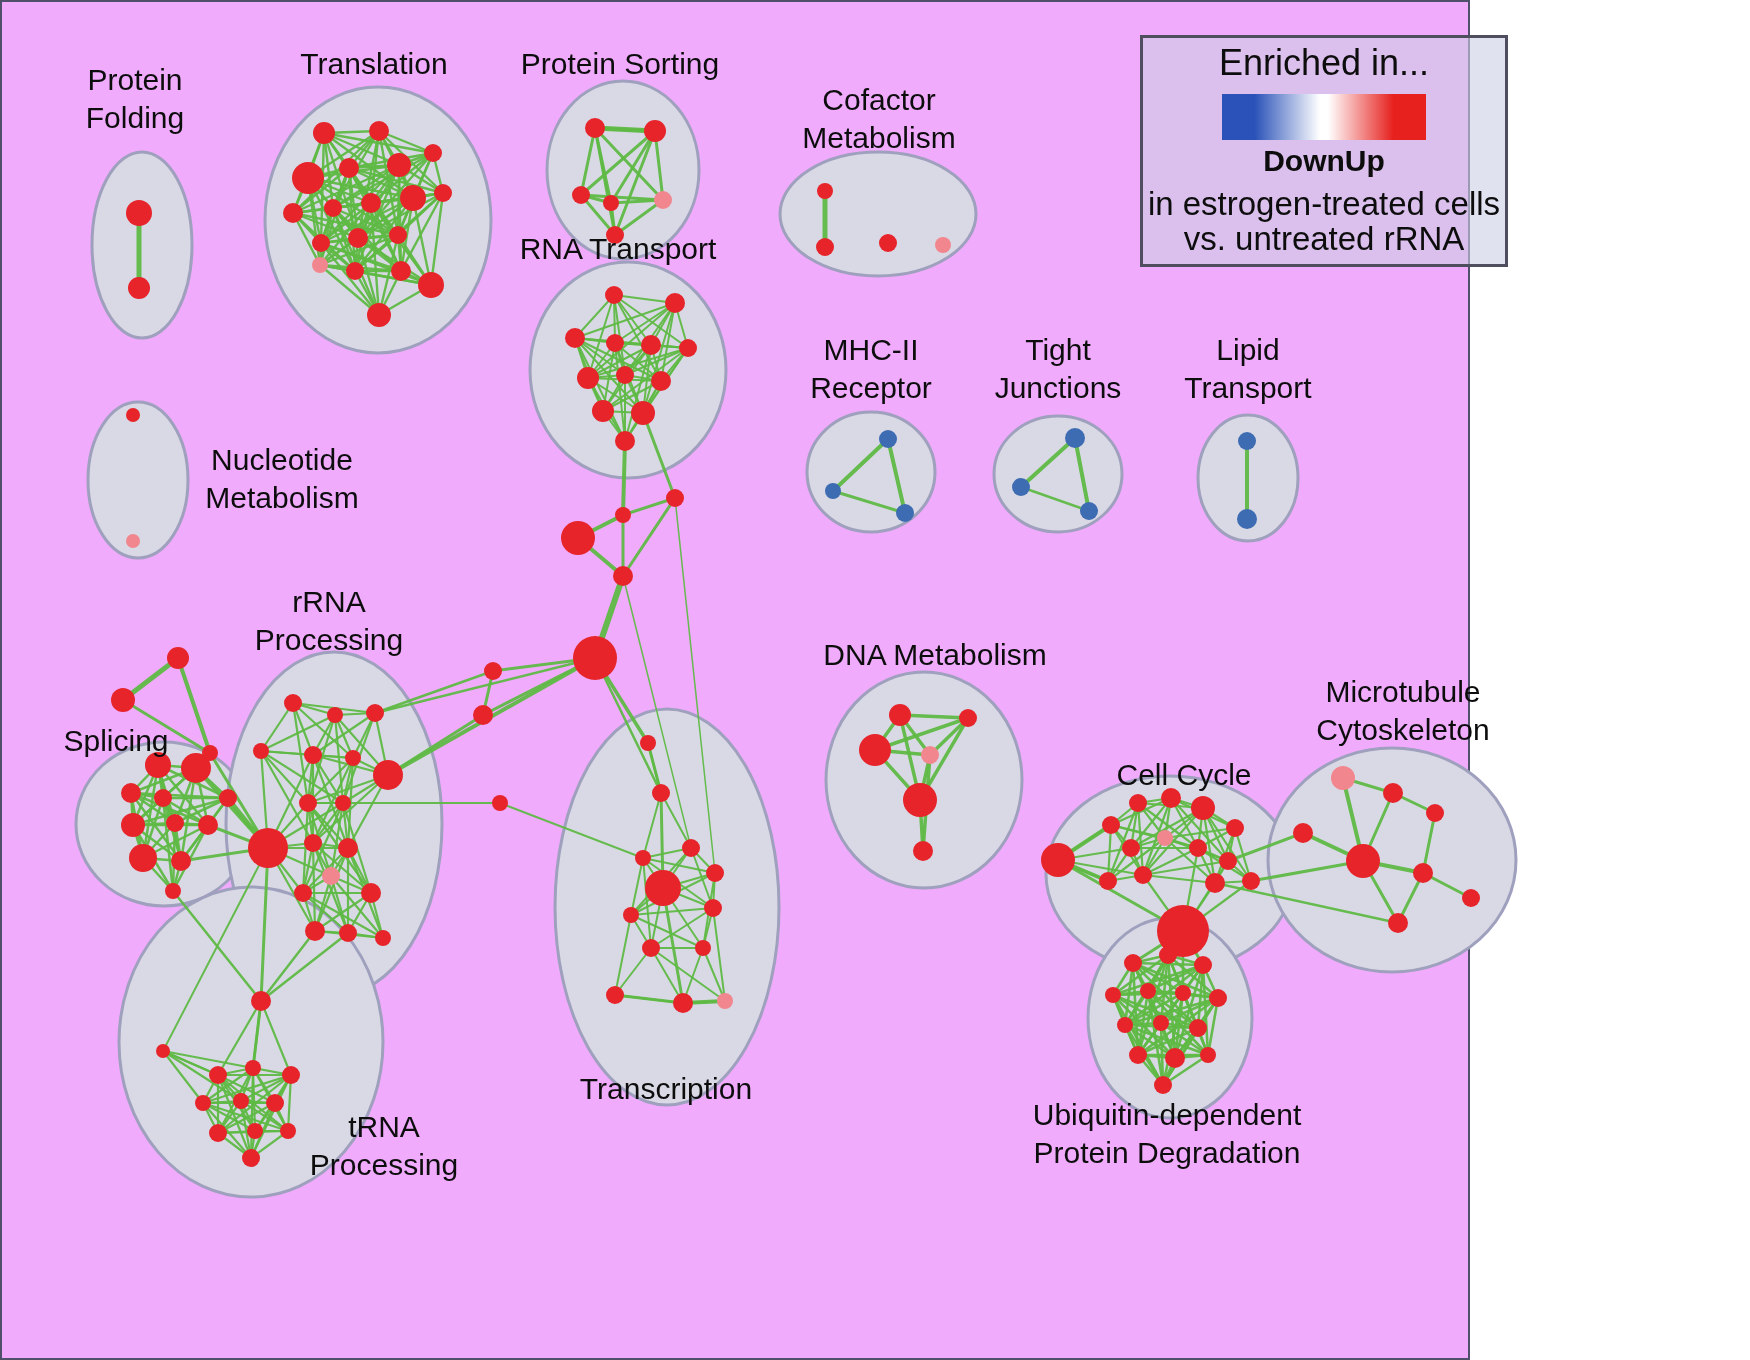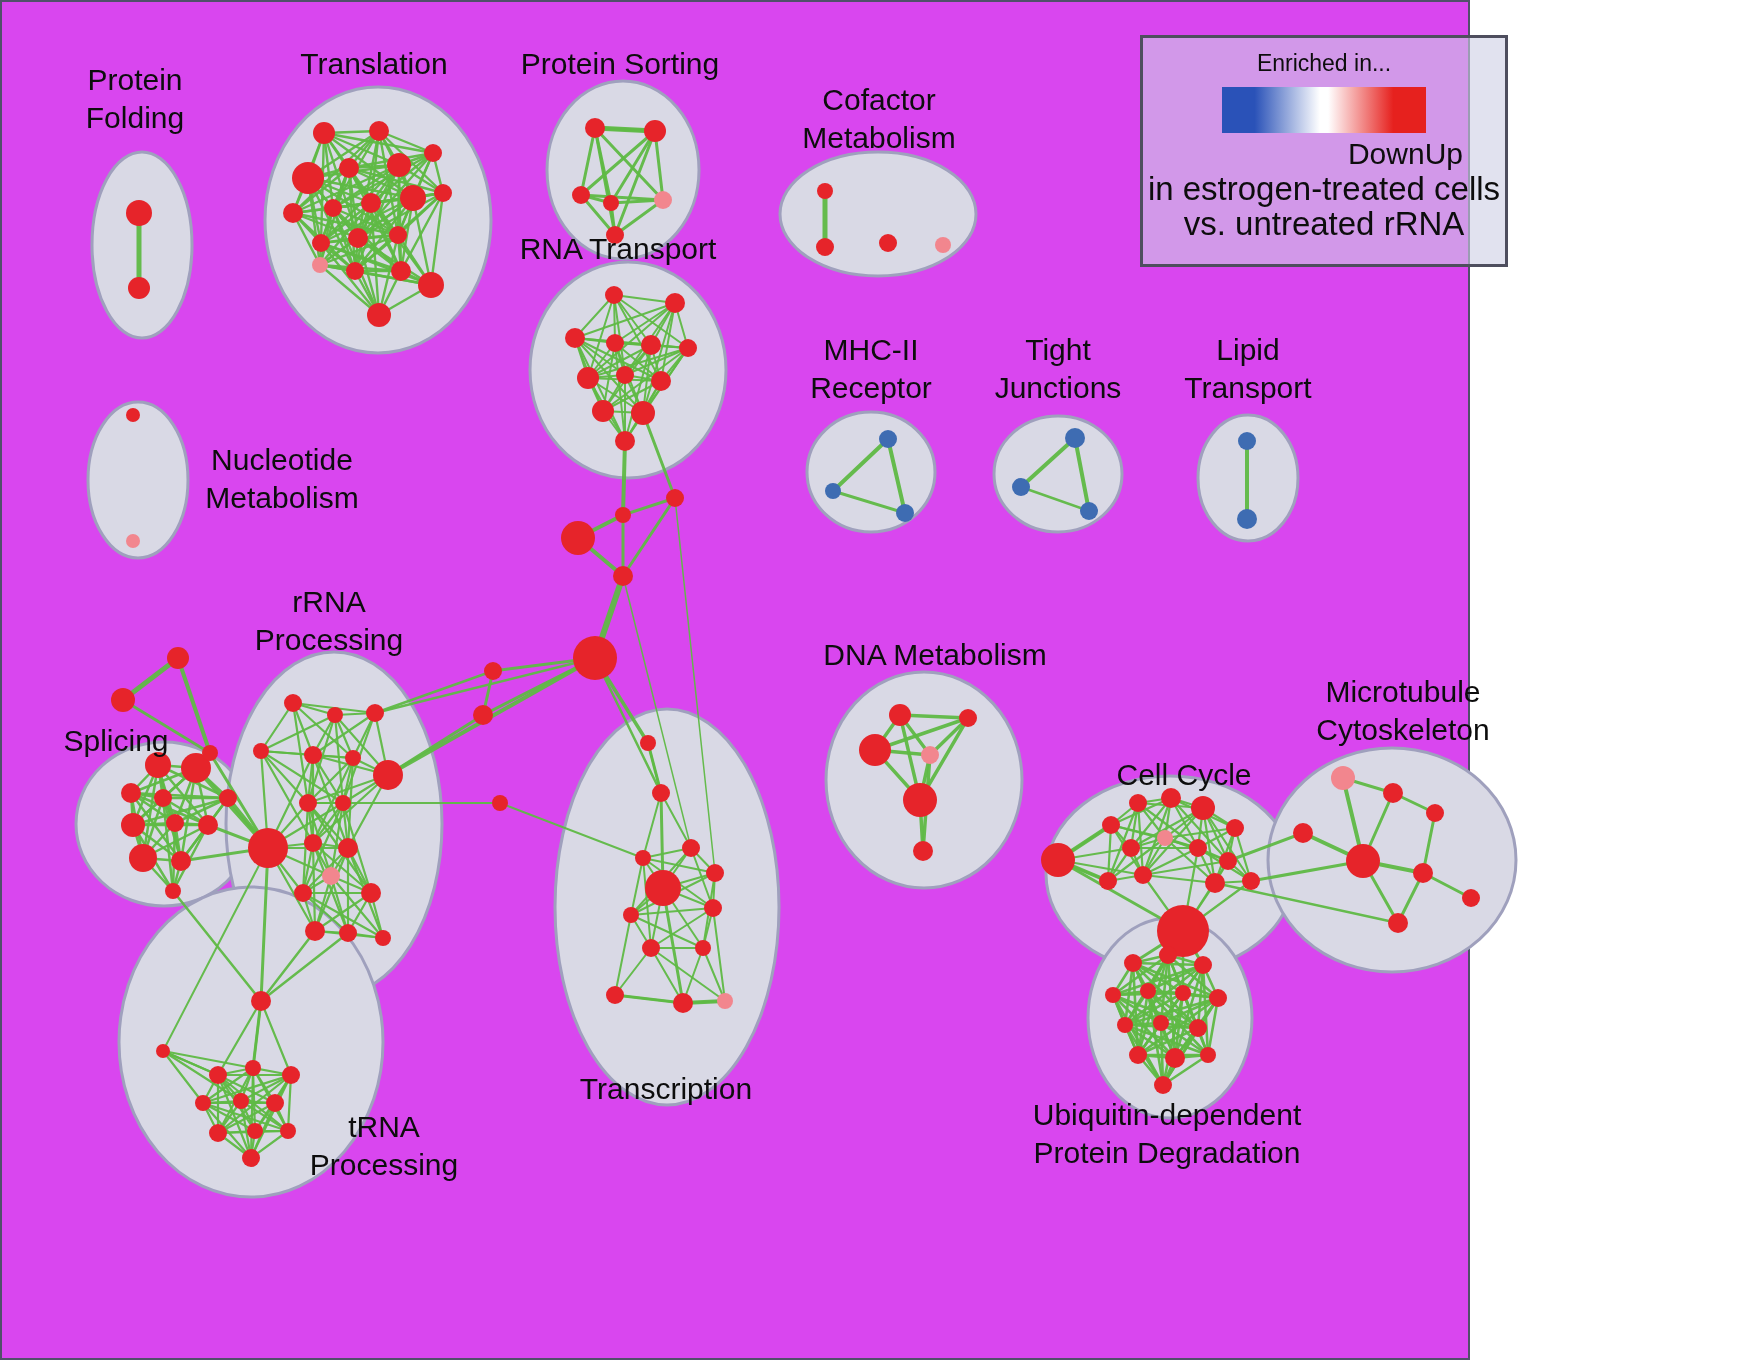--- a/index.html
+++ b/index.html
@@ -6,53 +6,54 @@
   body {
     width: 1750px; height: 1360px;
     font-family: "Liberation Sans", sans-serif;
     overflow: hidden;
   }
   #canvas {
     position: relative;
     width: 1470px; height: 1360px;
     box-sizing: border-box;
     border: 2px solid #50506a;
-    background: #d946ef;
+    background: #f0abfc;
   }
   #network-svg { position: absolute; left: 0; top: 0; }
   #network-svg text {
     font-family: "Liberation Sans", sans-serif;
     font-size: 30px;
     fill: #0d0d0d;
   }
   .legend {
     position: absolute;
     left: 1138px; top: 33px;
     width: 368px; height: 232px;
     box-sizing: border-box;
     border: 3px solid #4e4e5e;
     background: rgba(205,206,229,0.6);
     text-align: center;
   }
   .legend-title {
-    margin-top: 12px;
-    font-size: 23px;
+    margin-top: 4px;
+    font-size: 36px;
     color: #0d0d0d;
   }
   .legend-bar {
     width: 204px; height: 46px;
     margin: 10px auto 0 auto;
   }
   .legend-updown {
     width: 278px;
-    margin: 4px auto 0 auto;
+    margin: 4px auto 8px auto;
     display: flex;
-    justify-content: flex-end;
+    justify-content: center;
     font-size: 30px;
     color: #0d0d0d;
+    font-weight: bold;
   }
   .legend-sub {
     font-size: 33px;
     line-height: 35px;
     color: #0d0d0d;
   }
   .legend-sub:first-of-type { margin-top: 6px; }
 </style>
 </head>
 <body>

